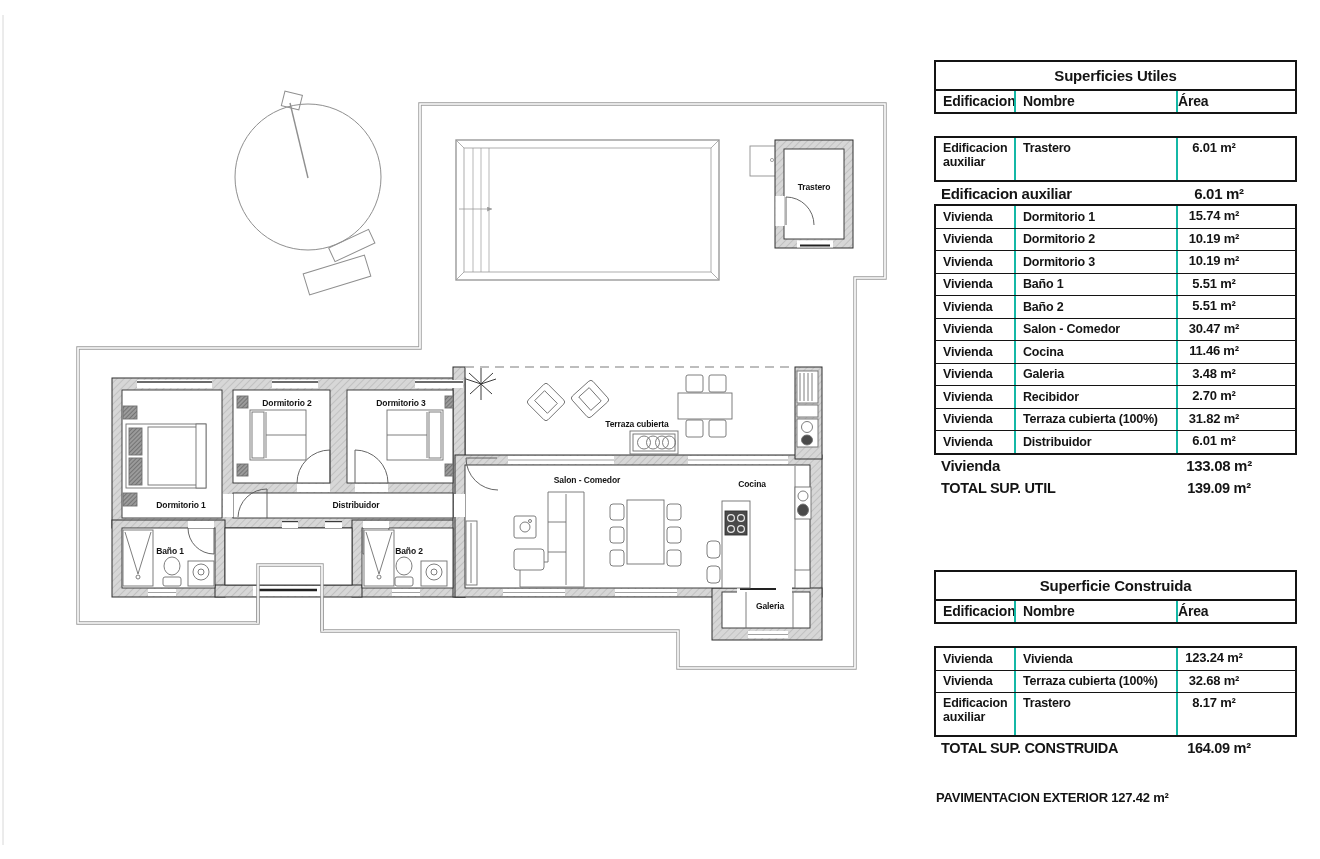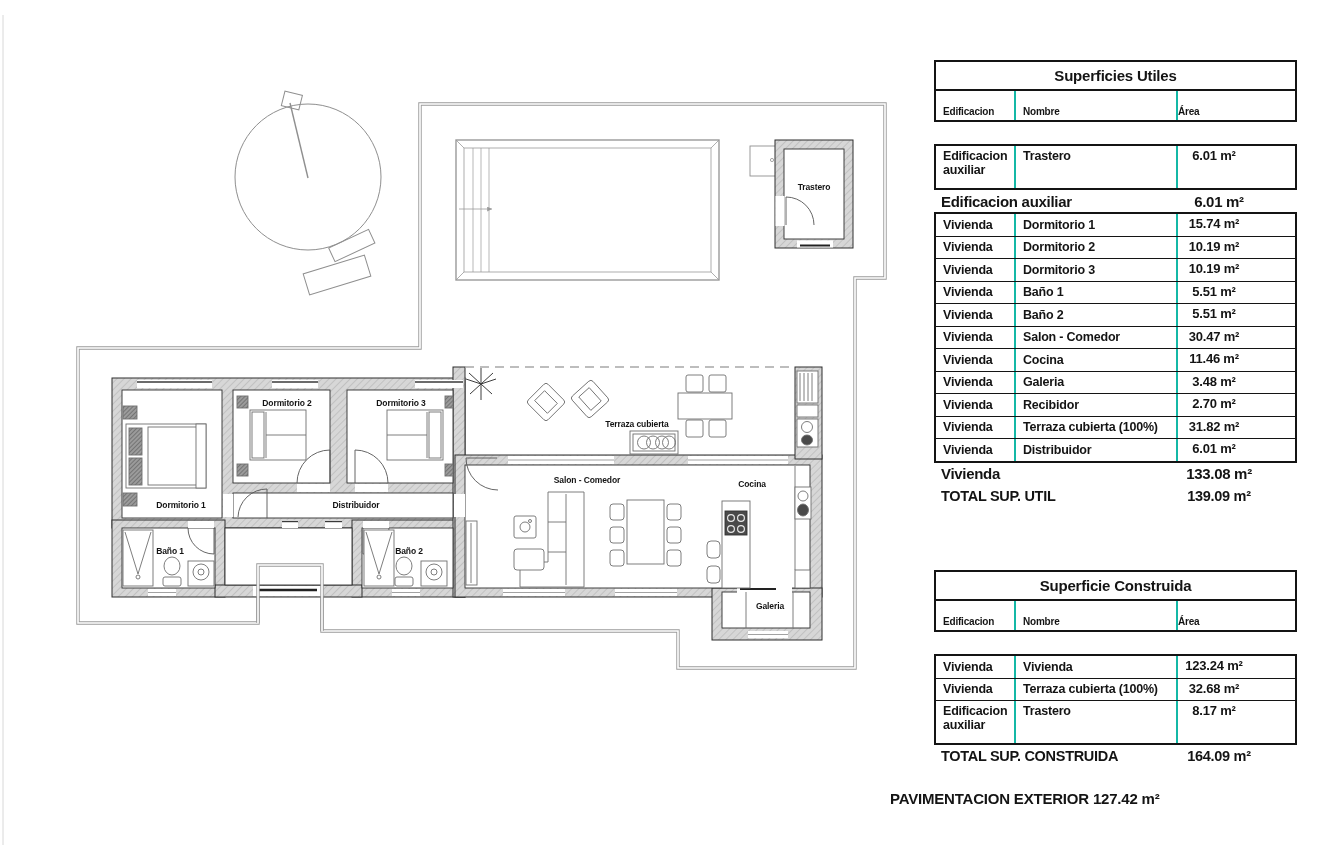--- a/index.html
+++ b/index.html
@@ -9,37 +9,37 @@
   svg text{font-family:"Liberation Sans", sans-serif;}
   .lbl{font-size:8.5px;font-weight:bold;fill:#141414;letter-spacing:-0.1px;}
 
   
   .tbl{position:absolute;width:363px;color:#141414;font-weight:bold;letter-spacing:-0.2px;}
   #t1{left:934px;top:60px;}
   #t2{left:934px;top:570px;}
   .t-title{border:2px solid #141414;height:27px;display:flex;align-items:center;justify-content:center;
            font-size:15px;letter-spacing:-0.2px;}
   .t-head{display:grid;grid-template-columns:78px 162px 74px;border:2px solid #141414;border-top:none;}
-  .t-head .cell{font-size:10px;padding:15px 0 3px 7px;}
+  .t-head .cell{font-size:14px;padding:2px 0 3px 7px;}
   .t-head .ca{padding-left:0;text-align:left;}
   .c2,.c3{border-left:2px solid #14b8a6;}
   .t-gap{height:22px;}
   .t-box{border:2px solid #141414;}
   .trow{display:grid;grid-template-columns:78px 162px 74px;min-height:21.5px;}
   .trow + .trow{border-top:1.5px solid #141414;}
   .trow .cell{display:flex;align-items:center;font-size:12.5px;padding-left:7px;line-height:1.12;}
   .trow .ca{justify-content:center;padding-left:0;font-size:13px;}
   .trow.tall{min-height:42px;}
   .trow.tall .cell{align-items:flex-start;padding-top:3px;}
   .t-sub{display:grid;grid-template-columns:248px 74px;min-height:22px;align-items:center;
          font-size:15px;letter-spacing:-0.3px;}
   .t-sub .sl{padding-left:7px;}
   .t-sub .sa{text-align:center;}
   .t-total{font-size:14.5px;}
-  .pav{position:absolute;left:890px;top:790px;font-weight:bold;font-size:15px;
+  .pav{position:absolute;left:936px;top:790px;font-weight:bold;font-size:13px;
        letter-spacing:-0.2px;color:#141414;}
 </style>
 </head>
 <body>
 
 <div class="stage">
 
   <svg width="920" height="859" viewBox="0 0 920 859" style="position:absolute;left:0;top:0;">
     <defs>
       <pattern id="hw" width="5" height="5" patternUnits="userSpaceOnUse" patternTransform="rotate(45)">

